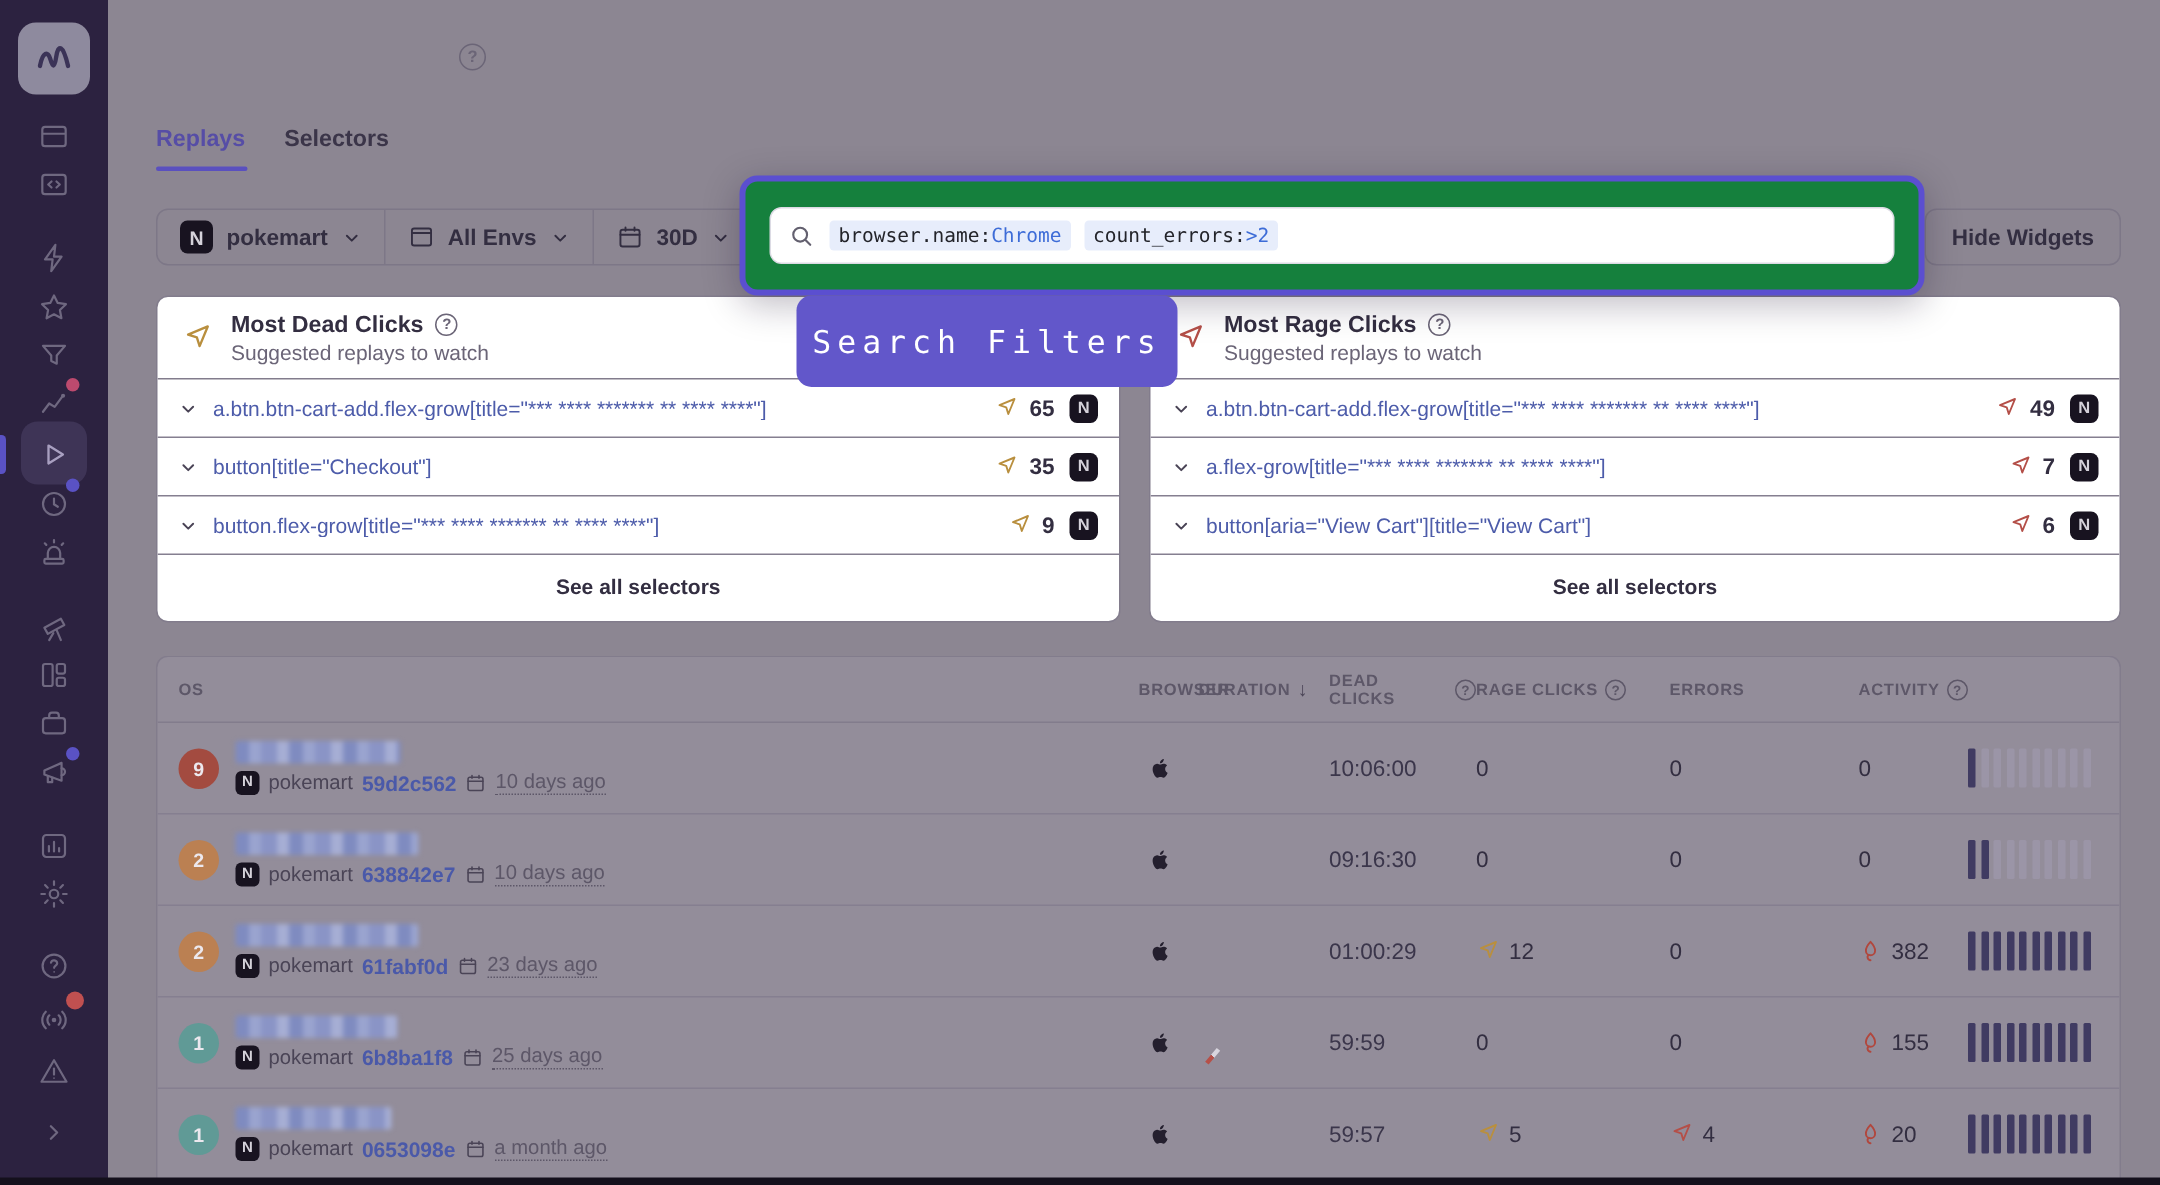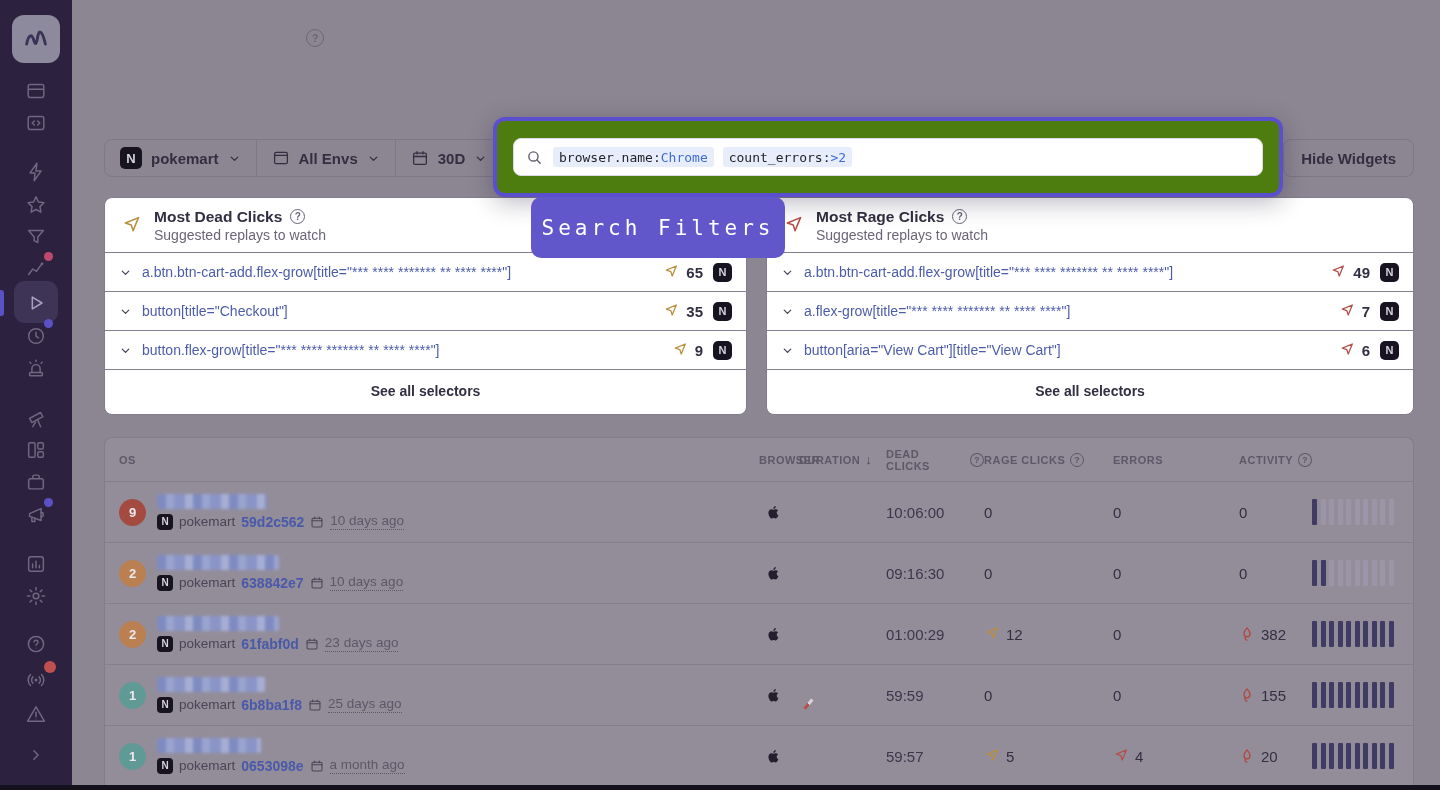--- a/index.html
+++ b/index.html
@@ -34,21 +34,21 @@
   .filter-group { position:absolute; left:32px; top:139px; height:38px; display:flex; align-items:stretch; border:1px solid #7d7787; border-radius:8px; }
   .fseg { display:flex; align-items:center; gap:9px; padding:0 15px; font-size:15px; font-weight:600; color:#332e41; }
   .fseg + .fseg { border-left:1px solid #7d7787; }
   .ntile { display:inline-flex; align-items:center; justify-content:center; background:#181320; color:#d5d2da; border-radius:5px; font-weight:700; }
   .ntile.lg { width:22px; height:22px; font-size:13px; }
   .ntile.sm { width:16px; height:16px; font-size:10px; border-radius:4px; }
   .chev-dn { color:#332e41; }
   .hide-widgets { position:absolute; right:26px; top:139px; height:38px; padding:0 17px; display:flex; align-items:center; border:1px solid #7d7787; border-radius:8px; font-size:15px; font-weight:600; color:#332e41; background:transparent; font-family:inherit; }
 
   
-  .spotlight { position:absolute; left:493px; top:117px; width:790px; height:80px; background:#4d7c0f; border:4px solid #5b4fd0; border-radius:12px; z-index:40; box-shadow:0 6px 24px rgba(20,10,40,.28); display:flex; align-items:center; padding:0 16px; }
+  .spotlight { position:absolute; left:493px; top:117px; width:790px; height:80px; background:#15803d; border:4px solid #5b4fd0; border-radius:12px; z-index:40; box-shadow:0 6px 24px rgba(20,10,40,.28); display:flex; align-items:center; padding:0 16px; }
   .search-box { flex:1; height:38px; border:1px solid #dcdbe4; border-radius:8px; display:flex; align-items:center; padding:0 12px; gap:10px; background:#fff; }
   .search-box svg { color:#63606f; flex:none; }
   .chips { display:flex; gap:9px; }
   .chip { font-family:"DejaVu Sans Mono","Liberation Mono",monospace; font-size:13px; background:#e7edfb; border-radius:3px; padding:2.5px 6px; white-space:nowrap; }
   .chip-k { color:#23242a; }
   .chip-v { color:#3d6cd7; }
   .search-tooltip { position:absolute; left:494px; top:197px; width:254px; height:61px; background:#6257ca; border-radius:10px; z-index:41; display:flex; align-items:center; justify-content:center; font-family:"DejaVu Sans Mono","Liberation Mono",monospace; font-size:21px; letter-spacing:4px; color:#ffffff;margin-left:37px; }
 
   
   .wcard { position:absolute; top:197px; height:218px; background:#ffffff; border:1px solid #827c8c; border-radius:8px; overflow:hidden; }
@@ -233,20 +233,24 @@
   <div class="s-item" style="top:739px">
       <svg width="20" height="20" viewBox="0 0 24 24" fill="none" stroke="currentColor" stroke-width="1.8" stroke-linecap="round" stroke-linejoin="round">
         <path d="M9.5 7l5 5-5 5"></path>
       </svg>
     </div>
 </div>
 
 <div class="main">
   <span class="help title-help">?</span>
 
+  <div class="tabs">
+    <div class="tab active">Replays</div>
+    <div class="tab">Selectors</div>
+  </div>
 
   <div class="filter-group">
     <div class="fseg">
       <span class="ntile lg">N</span>
       <span>pokemart</span>
       <svg class="chev-dn" width="13" height="13" viewBox="0 0 24 24" fill="none" stroke="currentColor" stroke-width="2.4" stroke-linecap="round" stroke-linejoin="round">
           <path d="M6 9.5l6 6 6-6"></path>
         </svg>
     </div>
     <div class="fseg">

